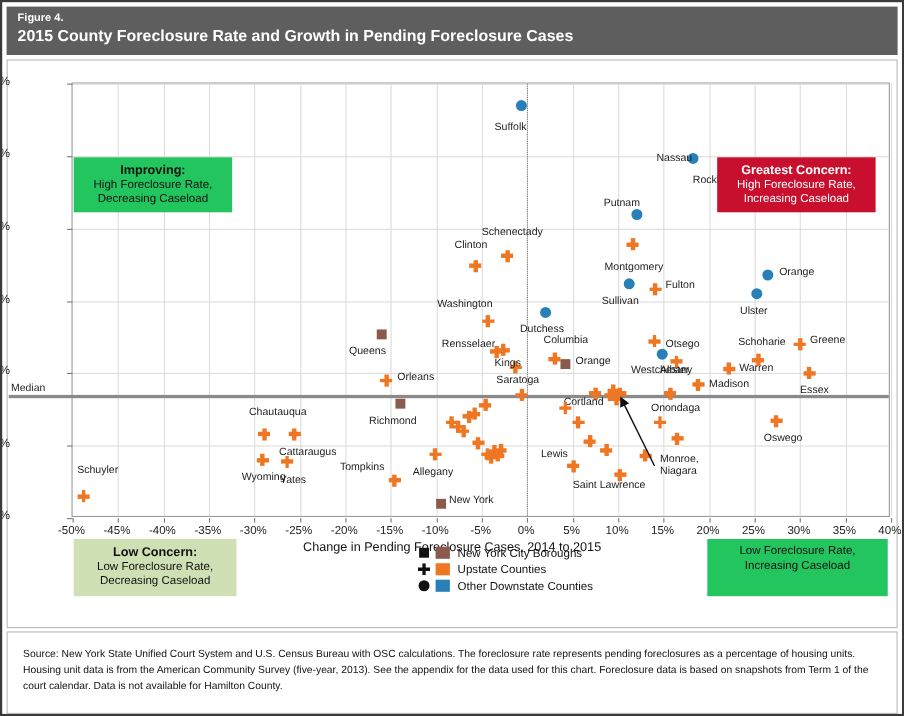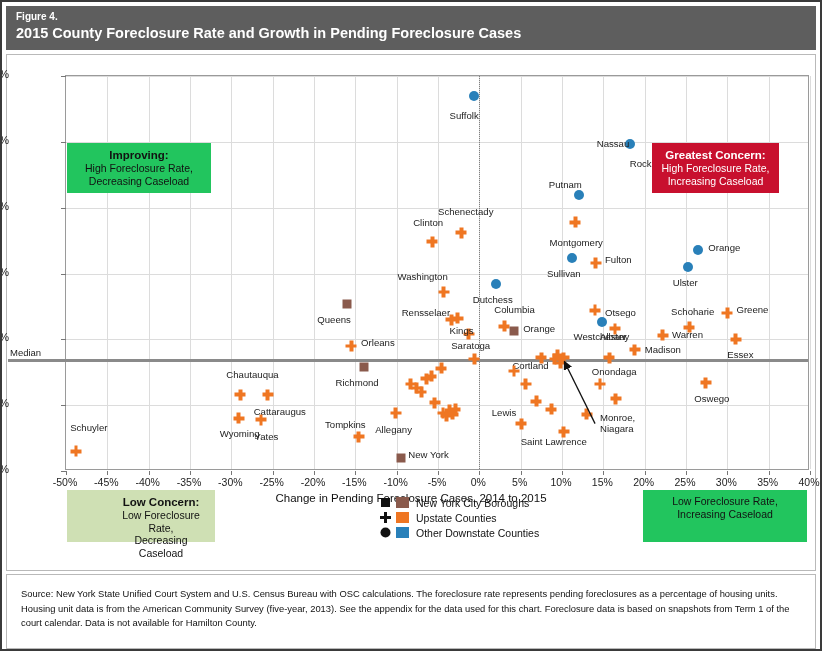--- a/index.html
+++ b/index.html
@@ -35,21 +35,21 @@
   .cross i.h{left:0;right:0;top:3.6px;height:3.8px;}
   .cross i.v{top:0;bottom:0;left:3.6px;width:3.8px;}
   .sq{width:9px;height:9px;background:#8a5a4c;transform:translate(-4.5px,-4.5px);}
   .ci{width:10px;height:10px;border-radius:50%;background:#2980b9;transform:translate(-5px,-5px);}
   .lbl{position:absolute;font-size:9.6px;color:#1d1d1d;white-space:nowrap;line-height:11px;}
   .quad{position:absolute;box-sizing:border-box;text-align:center;padding:5px 4px;}
   .quad .h{font-weight:bold;font-size:11.5px;line-height:14px;}
   .quad .s{font-size:10.5px;line-height:12.5px;}
   .qyellow{background:#22c55e;color:#121212;}
   .qred{background:#c8102e;color:#ffffff;}
-  .qgreen{background:#cfe0b4;color:#121212;padding-left:44px;}
+  .qgreen{background:#cfe0b4;color:#121212;}
   #legend{position:absolute;font-size:10.5px;color:#111;}
   .lgrow{display:flex;align-items:center;height:15px;}
   .lgmark{width:13px;display:flex;justify-content:center;align-items:center;}
   .lgsw{width:13px;height:11px;margin:0 7px 0 4px;}
   #source{position:absolute;left:4px;top:572px;width:810px;height:75px;
           border:1px solid #b9b9b9;box-sizing:border-box;padding:12px 14px;
           font-size:9.4px;line-height:14.5px;color:#111;}
   svg.anno{position:absolute;left:0;top:0;width:744px;height:395px;overflow:visible;pointer-events:none;}
 </style>
 </head>
@@ -140,21 +140,21 @@
         <div class="lbl" style="left: 187.653px; top: 329.75px;">Cattaraugus</div>
         <div class="pt cross" title="Yates" style="left: 195.093px; top: 343.65px;">
           <i class="h"></i>
           <i class="v"></i>
         </div>
         <div class="lbl" style="left: 188.48px; top: 354.767px;">Yates</div>
         <div class="pt cross" title="Tompkins" style="left: 292.64px; top: 360.767px;">
           <i class="h"></i>
           <i class="v"></i>
         </div>
-        <div class="lbl" style="left: 259px; top: 342.917px;">Tompkins</div>
+        <div class="lbl" style="left: 243px; top: 342.917px;">Tompkins</div>
         <div class="pt cross" title="Orleans" style="left: 285.2px; top: 269.917px;">
           <i class="h"></i>
           <i class="v"></i>
         </div>
         <div class="lbl" style="left: 295.12px; top: 261.283px; text-align: right;">Orleans</div>
         <div class="pt cross" title="Allegany" style="left: 329.84px; top: 337.067px;">
           <i class="h"></i>
           <i class="v"></i>
         </div>
         <div class="lbl" style="left: 309.173px; top: 348.183px;">Allegany</div>
@@ -425,21 +425,21 @@
           <span>Other Downstate Counties</span>
         </div>
       </div>
 
     <div class="quad qyellow" style="left:60px;top:88px;width:144px;height:50px;">
       <div class="h">Improving:</div>
       <div class="s">High Foreclosure Rate,</div>
       <div class="s">Decreasing Caseload</div>
     </div>
 
-    <div class="quad qred" style="left:645px;top:88px;width:127px;height:50px;">
+    <div class="quad qred" style="left:645px;top:88px;width:144px;height:50px;">
       <div class="h">Greatest Concern:</div>
       <div class="s">High Foreclosure Rate,</div>
       <div class="s">Increasing Caseload</div>
     </div>
 
     <div class="quad qgreen" style="left:60px;top:435px;width:148px;height:52px;">
       <div class="h">Low Concern:</div>
       <div class="s">Low Foreclosure Rate,</div>
       <div class="s">Decreasing Caseload</div>
     </div>

